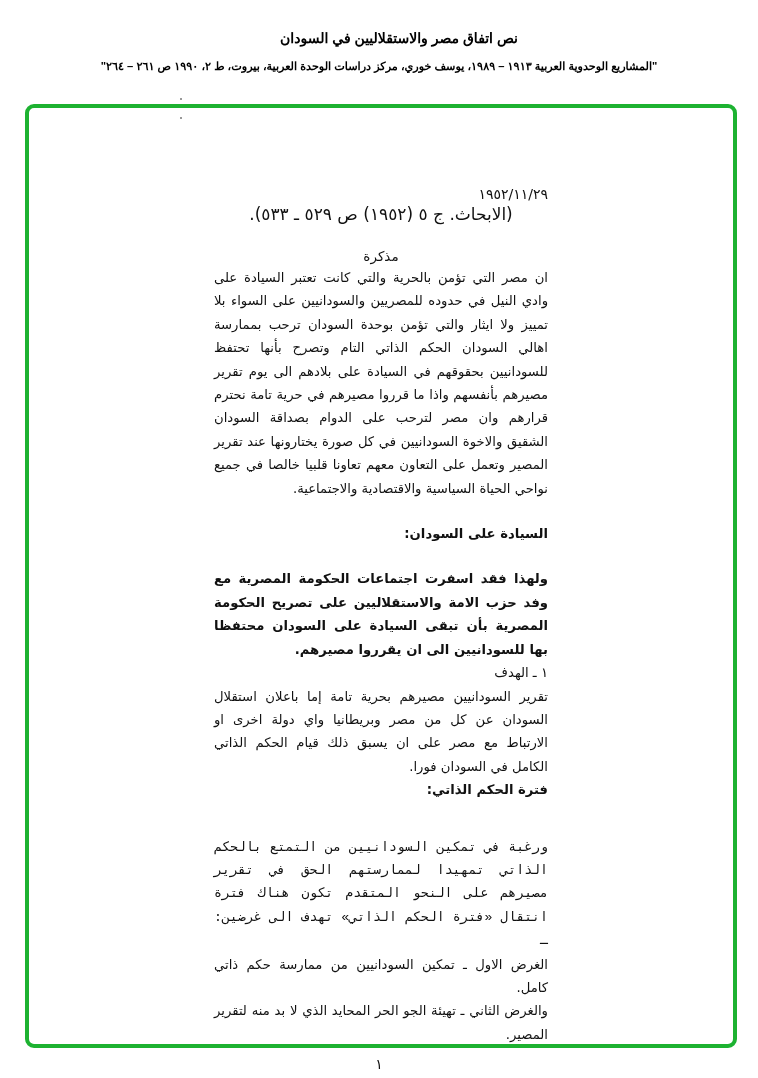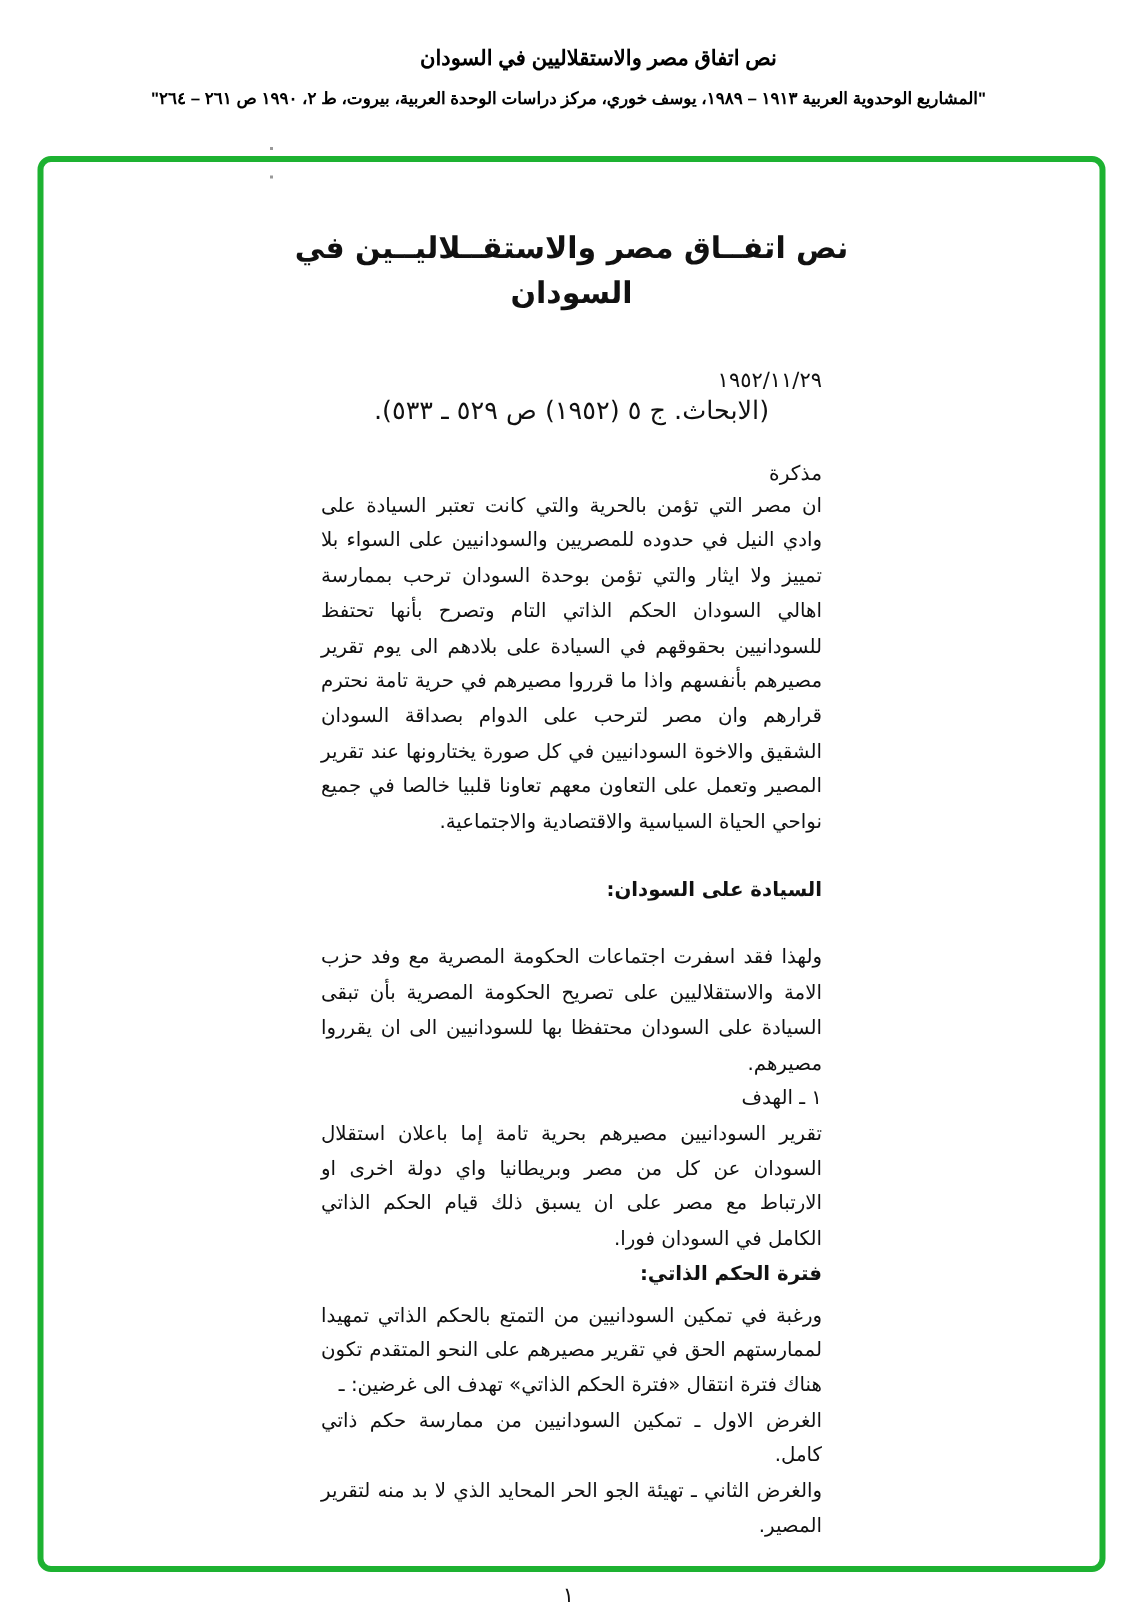--- a/index.html
+++ b/index.html
@@ -86,21 +86,21 @@
       font-size: 14px;
       line-height: 20px;
       margin-top: 34px;
     }
     .doc-source {
       text-align: center;
       font-size: 17px;
       line-height: 20px;
     }
     .doc-memo {
-      text-align: right;
+      text-align: center;
       font-size: 13.5px;
       line-height: 20px;
       margin-top: 22px;
     }
     .para {
       font-size: 13.2px;
       line-height: 23.4px;
       text-align: justify;
       text-align-last: right;
       margin: 0;
@@ -113,26 +113,28 @@
     .heading-bold {
       font-weight: bold;
       font-size: 13.2px;
       line-height: 23.4px;
     }
     .sec-sovereignty {
       margin-top: 22px;
     }
     .para-sovereignty {
       margin-top: 22px;
+      font-weight: bold;
     }
     .agreed {
       margin-top: 8px;
     }
     .para-gap {
-      margin-top: 4px;
+      margin-top: 34px;
+      font-family: Liberation Mono, monospace;
     }
     .page-number {
       position: absolute;
       left: 0;
       width: 758px;
       top: 1056px;
       text-align: center;
       font-size: 14px;
       line-height: 16px;
       font-family: "DejaVu Sans", sans-serif;
@@ -144,21 +146,20 @@
 <div class="page-header">
   <div class="header-title">نص اتفاق مصر والاستقلاليين في السودان</div>
   <div class="header-citation">"المشاريع الوحدوية العربية ١٩١٣ – ١٩٨٩، يوسف خوري، مركز دراسات الوحدة العربية، بيروت، ط ٢، ١٩٩٠ ص ٢٦١ – ٢٦٤"</div>
 </div>
 
 <div class="scan-dots"><span></span><span></span></div>
 
 <div class="frame" style="border-color: rgb(29, 178, 49);"></div>
 
 <div class="doc">
-  <div class="doc-title">نص اتفــاق مصر والاستقــلاليــين في السودان</div>
   <div class="doc-date">١٩٥٢/١١/٢٩</div>
   <div class="doc-source">(الابحاث. ج ٥ (١٩٥٢) ص ٥٢٩ ـ ٥٣٣).</div>
   <div class="doc-memo">مذكرة</div>
 
   <p class="para">ان مصر التي تؤمن بالحرية والتي كانت تعتبر السيادة على وادي النيل في حدوده للمصريين والسودانيين على السواء بلا تمييز ولا ايثار والتي تؤمن بوحدة السودان ترحب بممارسة اهالي السودان الحكم الذاتي التام وتصرح بأنها تحتفظ للسودانيين بحقوقهم في السيادة على بلادهم الى يوم تقرير مصيرهم بأنفسهم واذا ما قرروا مصيرهم في حرية تامة نحترم قرارهم وان مصر لترحب على الدوام بصداقة السودان الشقيق والاخوة السودانيين في كل صورة يختارونها عند تقرير المصير وتعمل على التعاون معهم تعاونا قلبيا خالصا في جميع نواحي الحياة السياسية والاقتصادية والاجتماعية.</p>
 
   <div class="heading-bold sec-sovereignty">السيادة على السودان:</div>
   <p class="para para-sovereignty">ولهذا فقد اسفرت اجتماعات الحكومة المصرية مع وفد حزب الامة والاستقلاليين على تصريح الحكومة المصرية بأن تبقى السيادة على السودان محتفظا بها للسودانيين الى ان يقرروا مصيرهم.</p>
 
   <span class="line">١ ـ الهدف</span>

